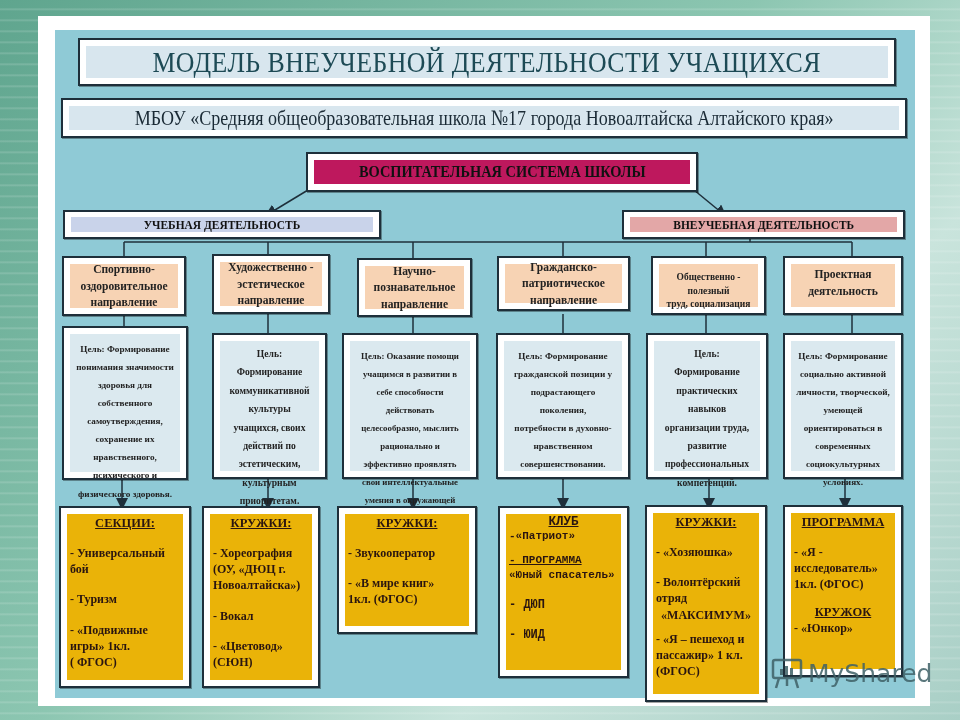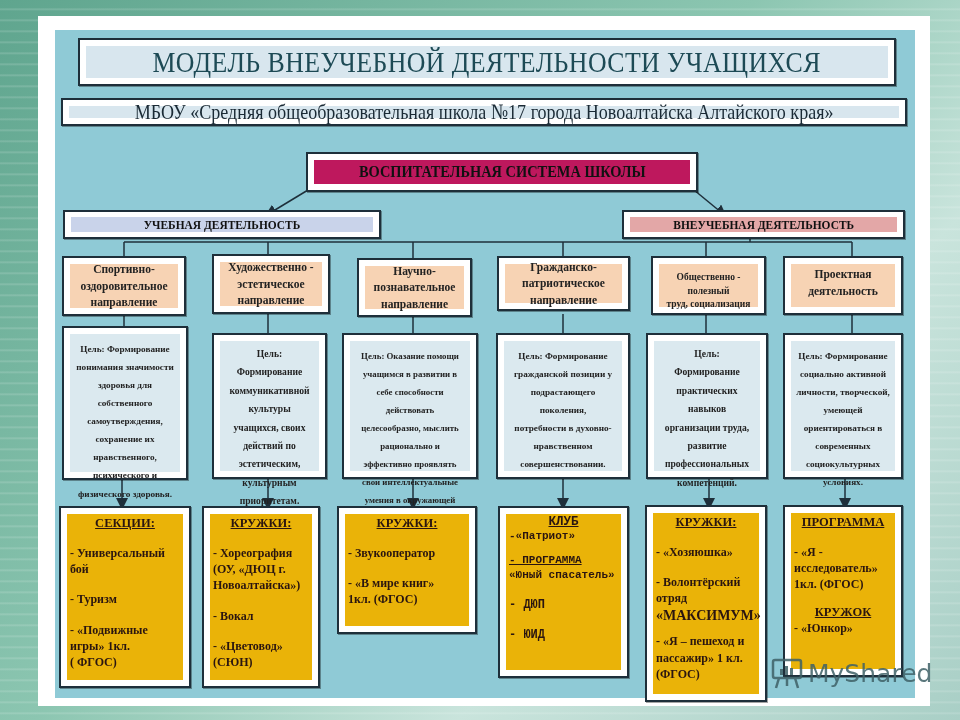--- a/index.html
+++ b/index.html
@@ -37,21 +37,21 @@
   .cat-text { font-size: 13px; font-weight: bold; color: #111; transform: scaleX(0.88); white-space: nowrap; }
   .dir-box .fill { background: #f7d3b4; display:flex; align-items:center; justify-content:center; text-align:center; }
   .dir-text { font-size: 11.5px; font-weight: bold; color: #222; line-height: 1.45; white-space: pre-line; }
   .dir-text.small { font-size: 9.5px; margin-top: 12px; }
   .goal-box .fill { background: #dbe9ef; padding: 4px 2px; text-align: center; }
   .goal-text { font-size: 9.2px; font-weight: bold; color: #222; line-height: 1.42; white-space: pre-line; }
   .act-box .fill { background: #eab308; padding: 2px 3px; }
   .act-head { display:block; text-align:center; font-size: 12.5px; font-weight: bold; color: #2a1510; text-decoration: underline; }
   .act-item { display:block; font-size: 12px; font-weight: bold; color: #2a1510; line-height: 1.35; white-space: pre-line; margin-top: 14px; }
   .act-item.tight { margin-top: 0; }
-  .act-item.sub { font-size: 14px; margin-top: 0; }
+  .act-item.sub { font-size: 12px; text-align:center; margin-top: 0; }
   svg.lines { position: absolute; left: 0; top: 0; width: 960px; height: 720px; pointer-events: none; }
   .watermark {
     position: absolute; left: 770px; top: 656px; display: flex; align-items: center; gap: 4px;
     color: #3f6167; font-family: "DejaVu Sans", sans-serif; font-size: 25px; opacity: 0.85;
   }
 </style>
 </head>
 <body>
 
 <div class="stripes"></div>
@@ -93,21 +93,21 @@
     <line x1="845" y1="478" x2="845" y2="504" marker-end="url(#arr)"></line>
   </g>
 </svg>
 
 <div class="box title-box" style="left:78px;top:38px;width:818px;height:48px;">
   <div class="fill">
       <span class="title-text">МОДЕЛЬ ВНЕУЧЕБНОЙ ДЕЯТЕЛЬНОСТИ УЧАЩИХСЯ</span>
     </div>
 </div>
 
-<div class="box school-box" style="left:61px;top:98px;width:846px;height:28px;">
+<div class="box school-box" style="left:61px;top:98px;width:846px;height:40px;">
   <div class="fill">
       <span class="school-text">МБОУ «Средняя общеобразовательная школа №17 города Новоалтайска Алтайского края»</span>
     </div>
 </div>
 
 <div class="box system-box" style="left:306px;top:152px;width:392px;height:40px;">
   <div class="fill">
       <span class="system-text">ВОСПИТАТЕЛЬНАЯ СИСТЕМА ШКОЛЫ</span>
     </div>
 </div>

